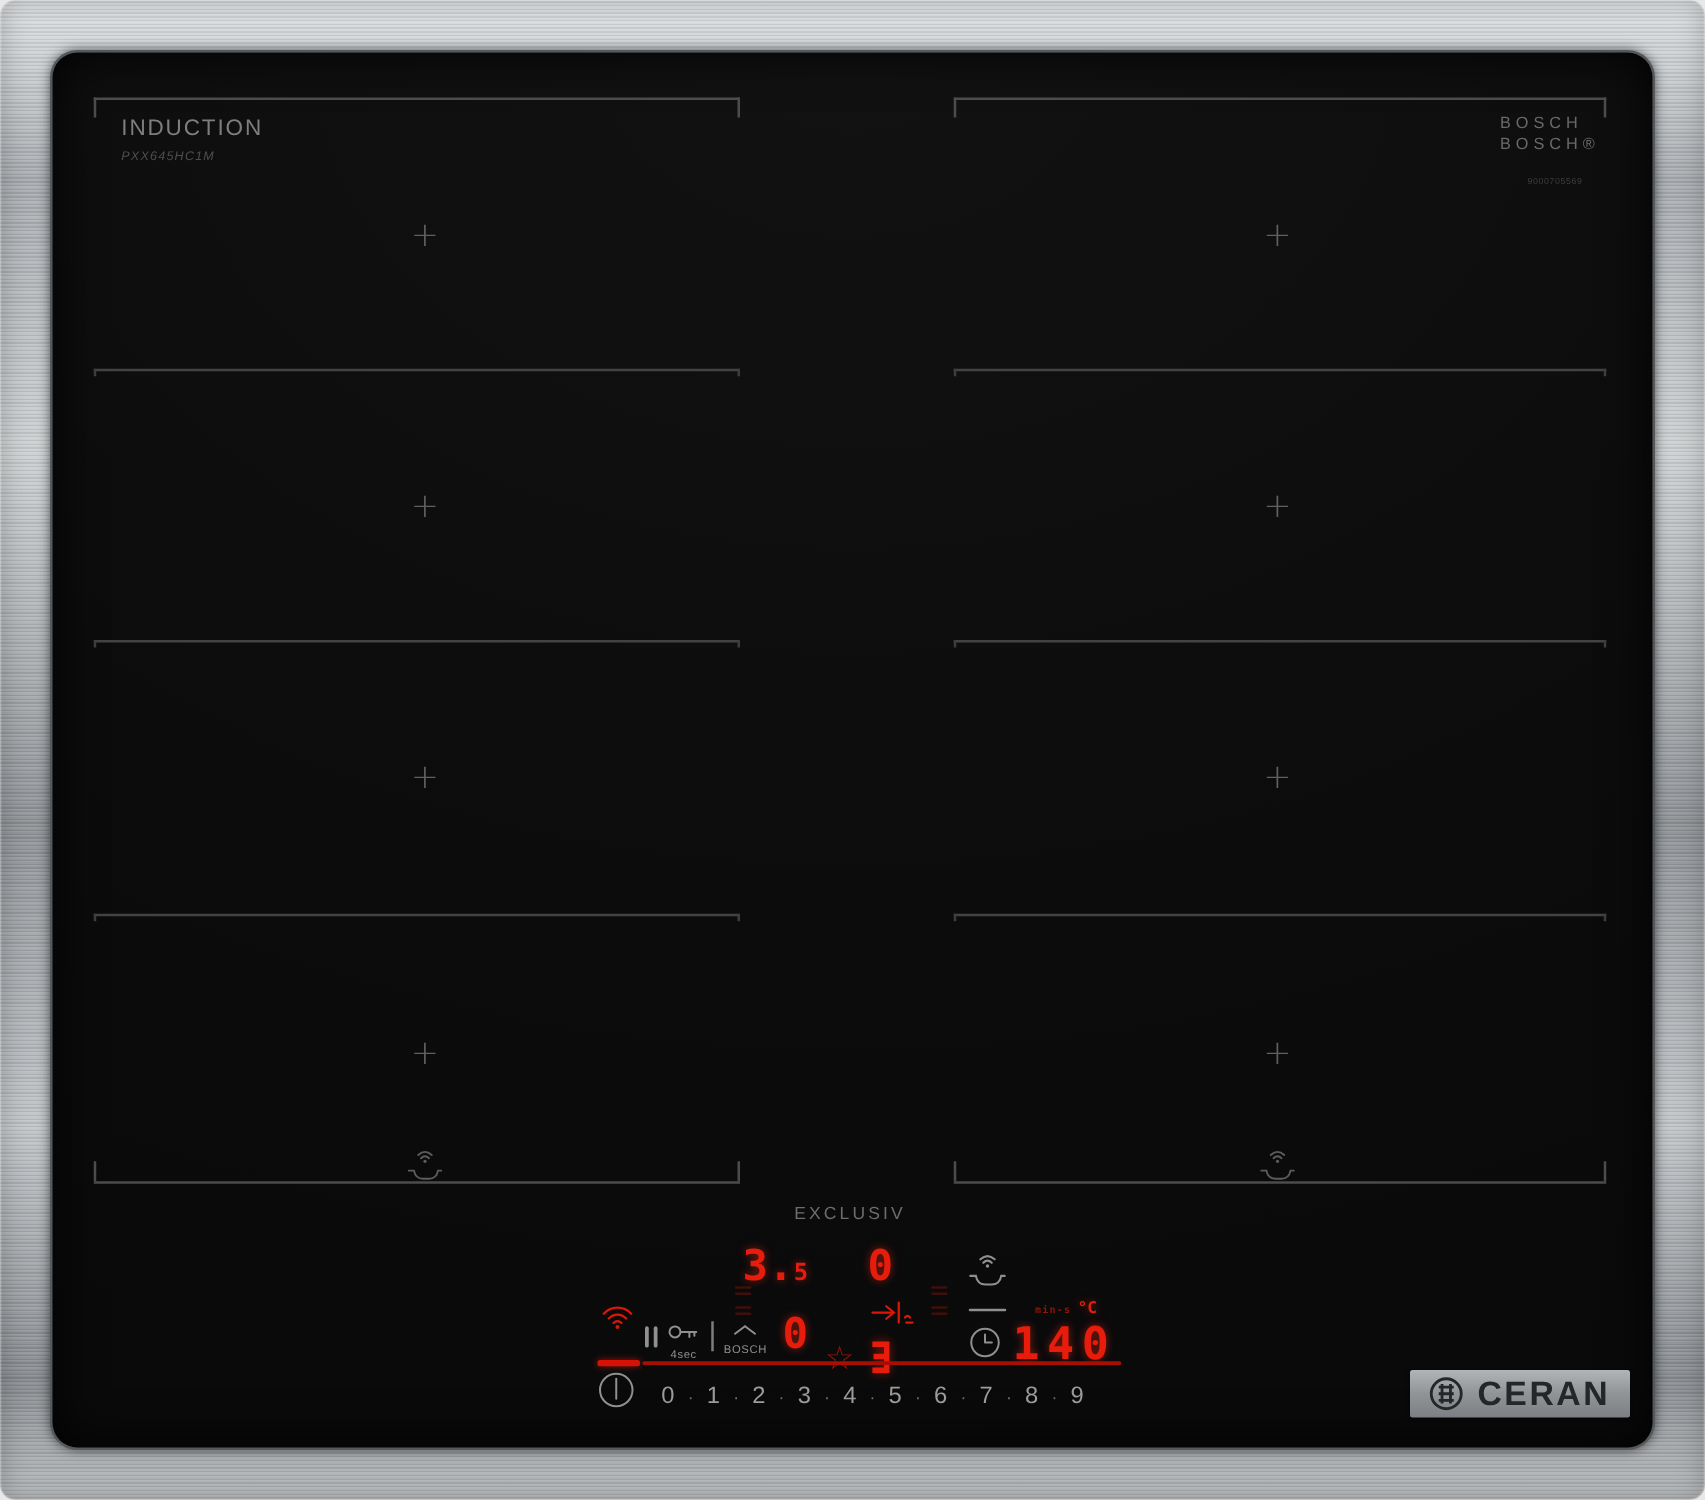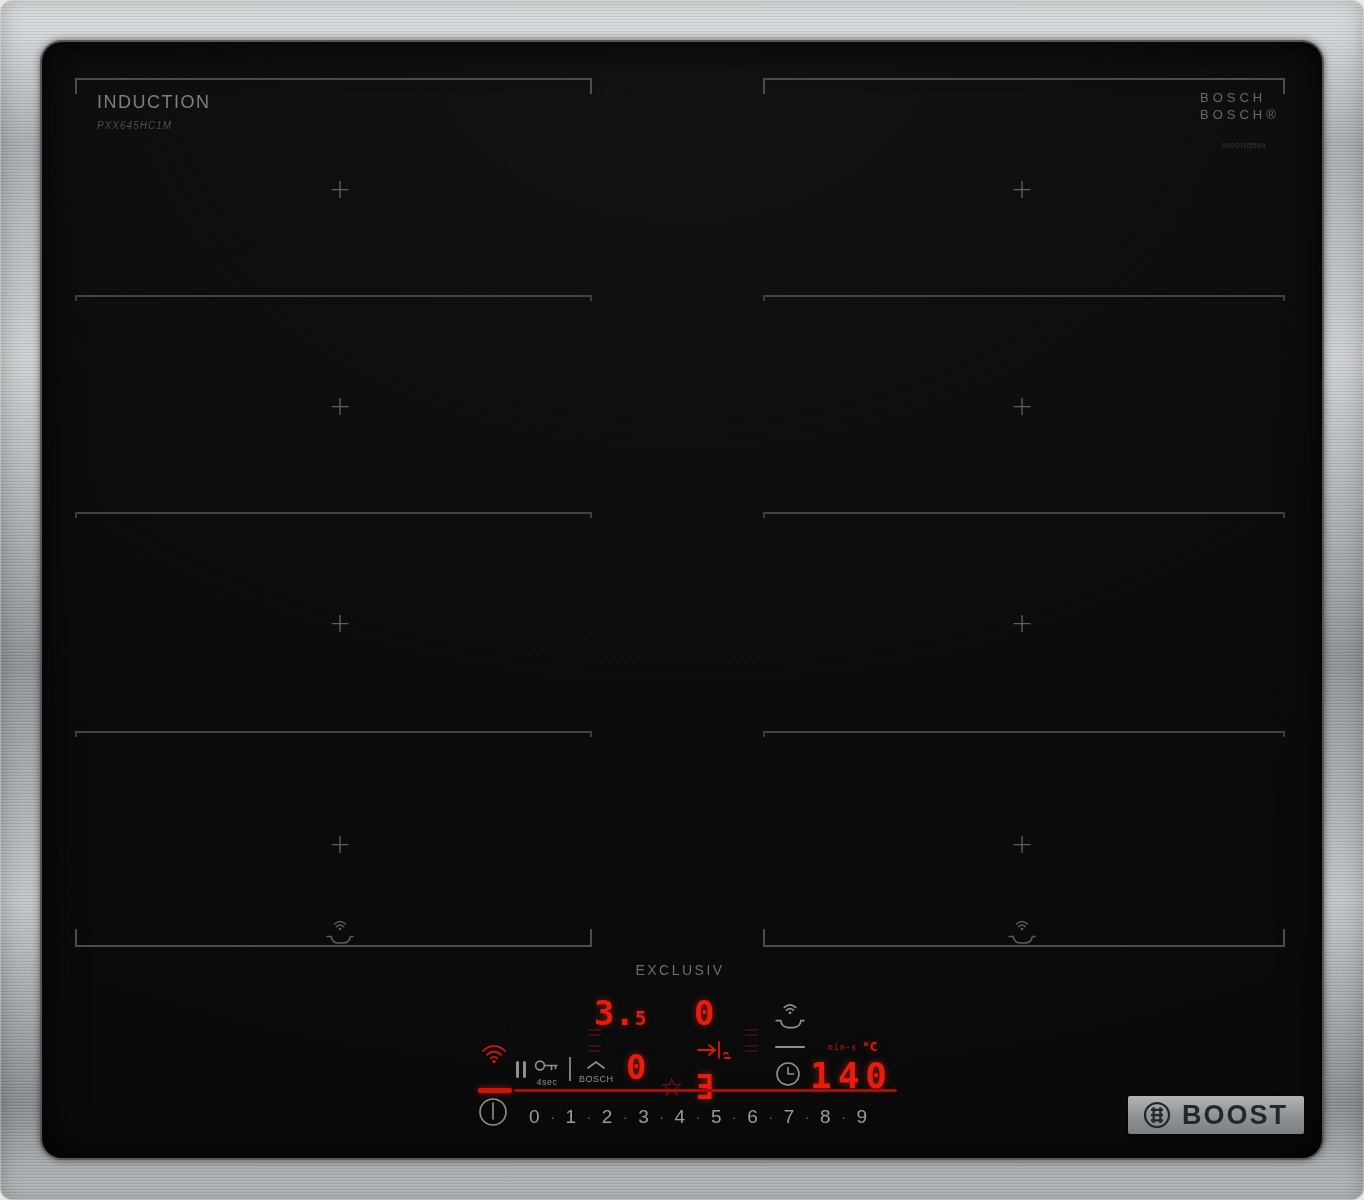--- a/index.html
+++ b/index.html
@@ -242,17 +242,17 @@
         <span class="n">9</span>
       </div>
     </div>
 
     <div class="bosch-strip" style="left:1086px;top:1054px;width:176px;height:38px;">
       <svg width="30" height="30" viewBox="0 0 40 40">
         <circle cx="20" cy="20" r="16" fill="none" stroke="#242628" stroke-width="3"></circle>
         <path d="M12 13 h16 M12 20 h16 M12 27 h16" stroke="#242628" stroke-width="3"></path>
         <path d="M15.5 9.5 v21 M24.5 9.5 v21" stroke="#242628" stroke-width="3"></path>
       </svg>
-      <span class="bosch-word">BOOST</span>
+      <span class="bosch-word">CERAN</span>
     </div>
 
   </div>
 </div>
 
 </body></html>

